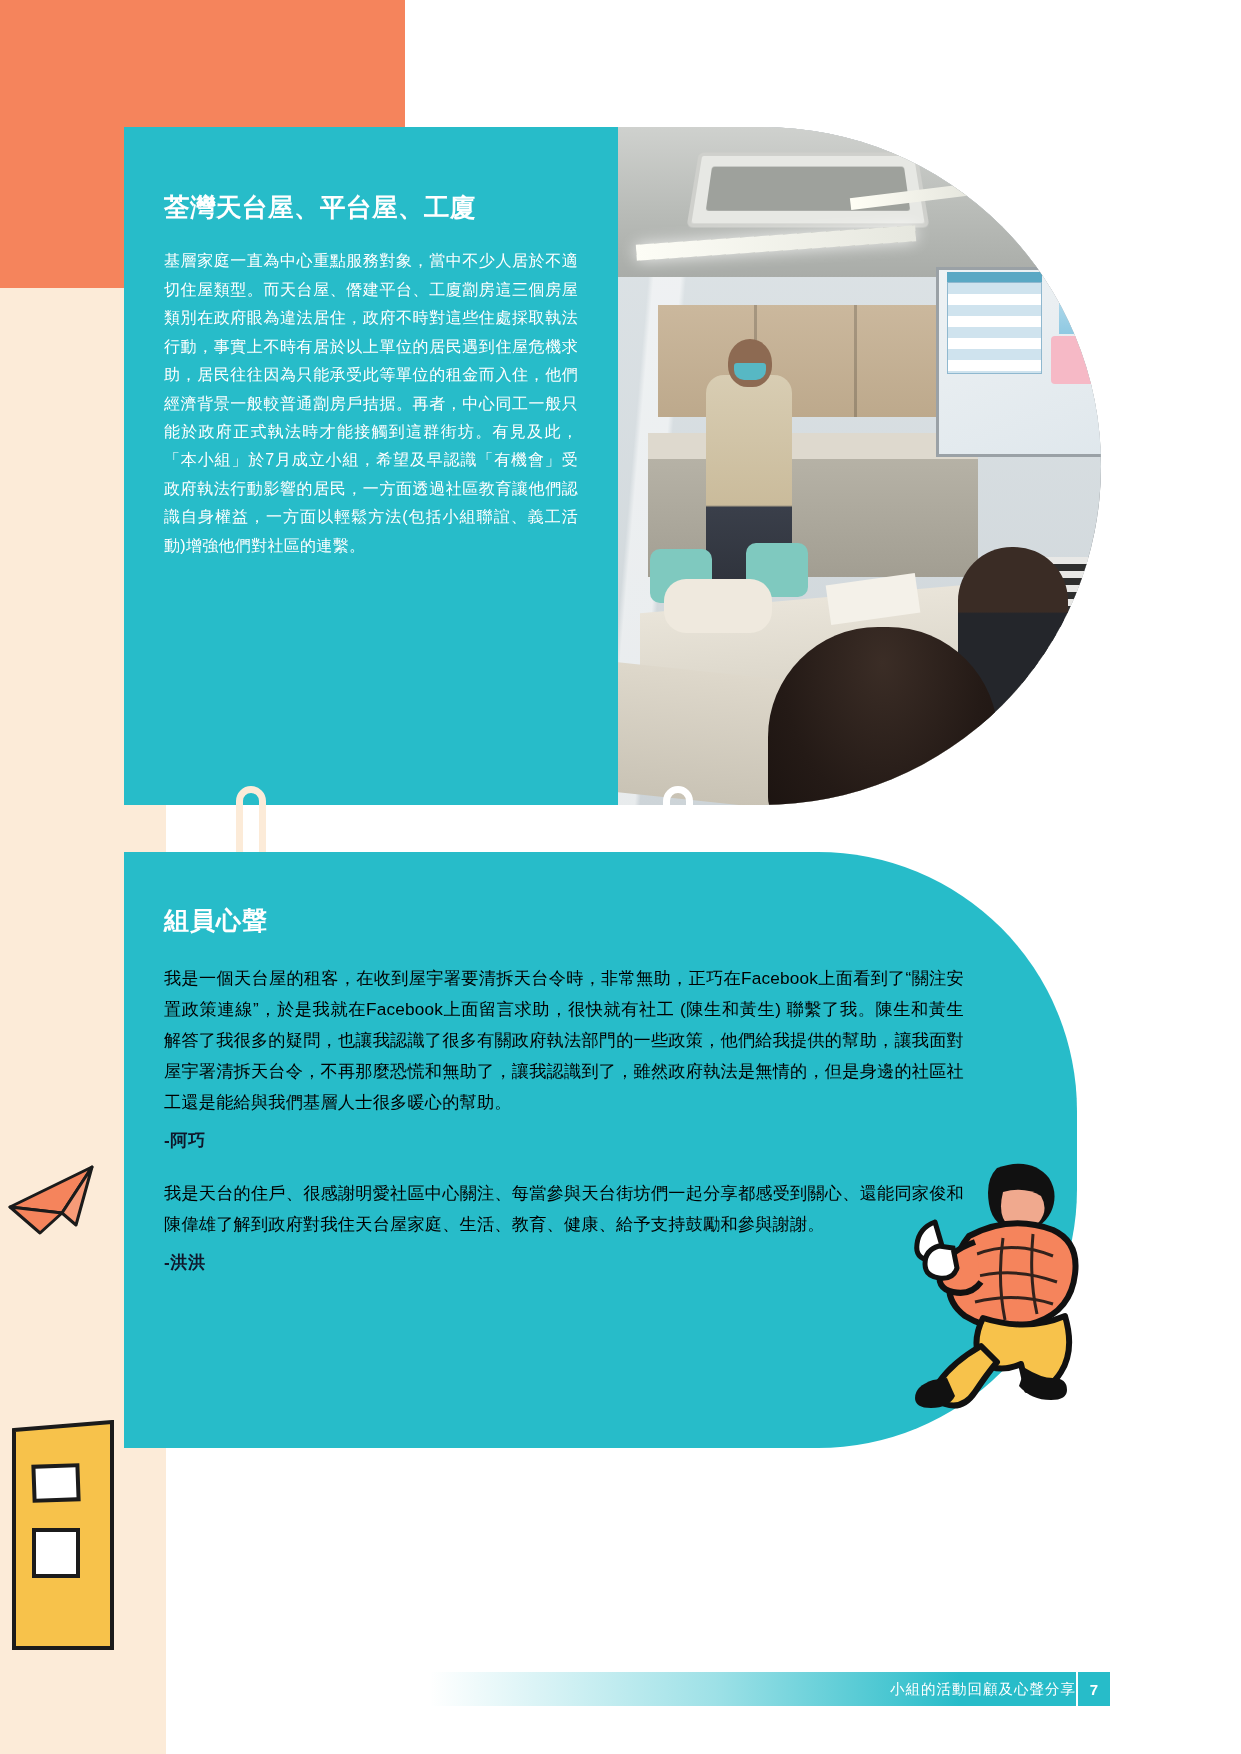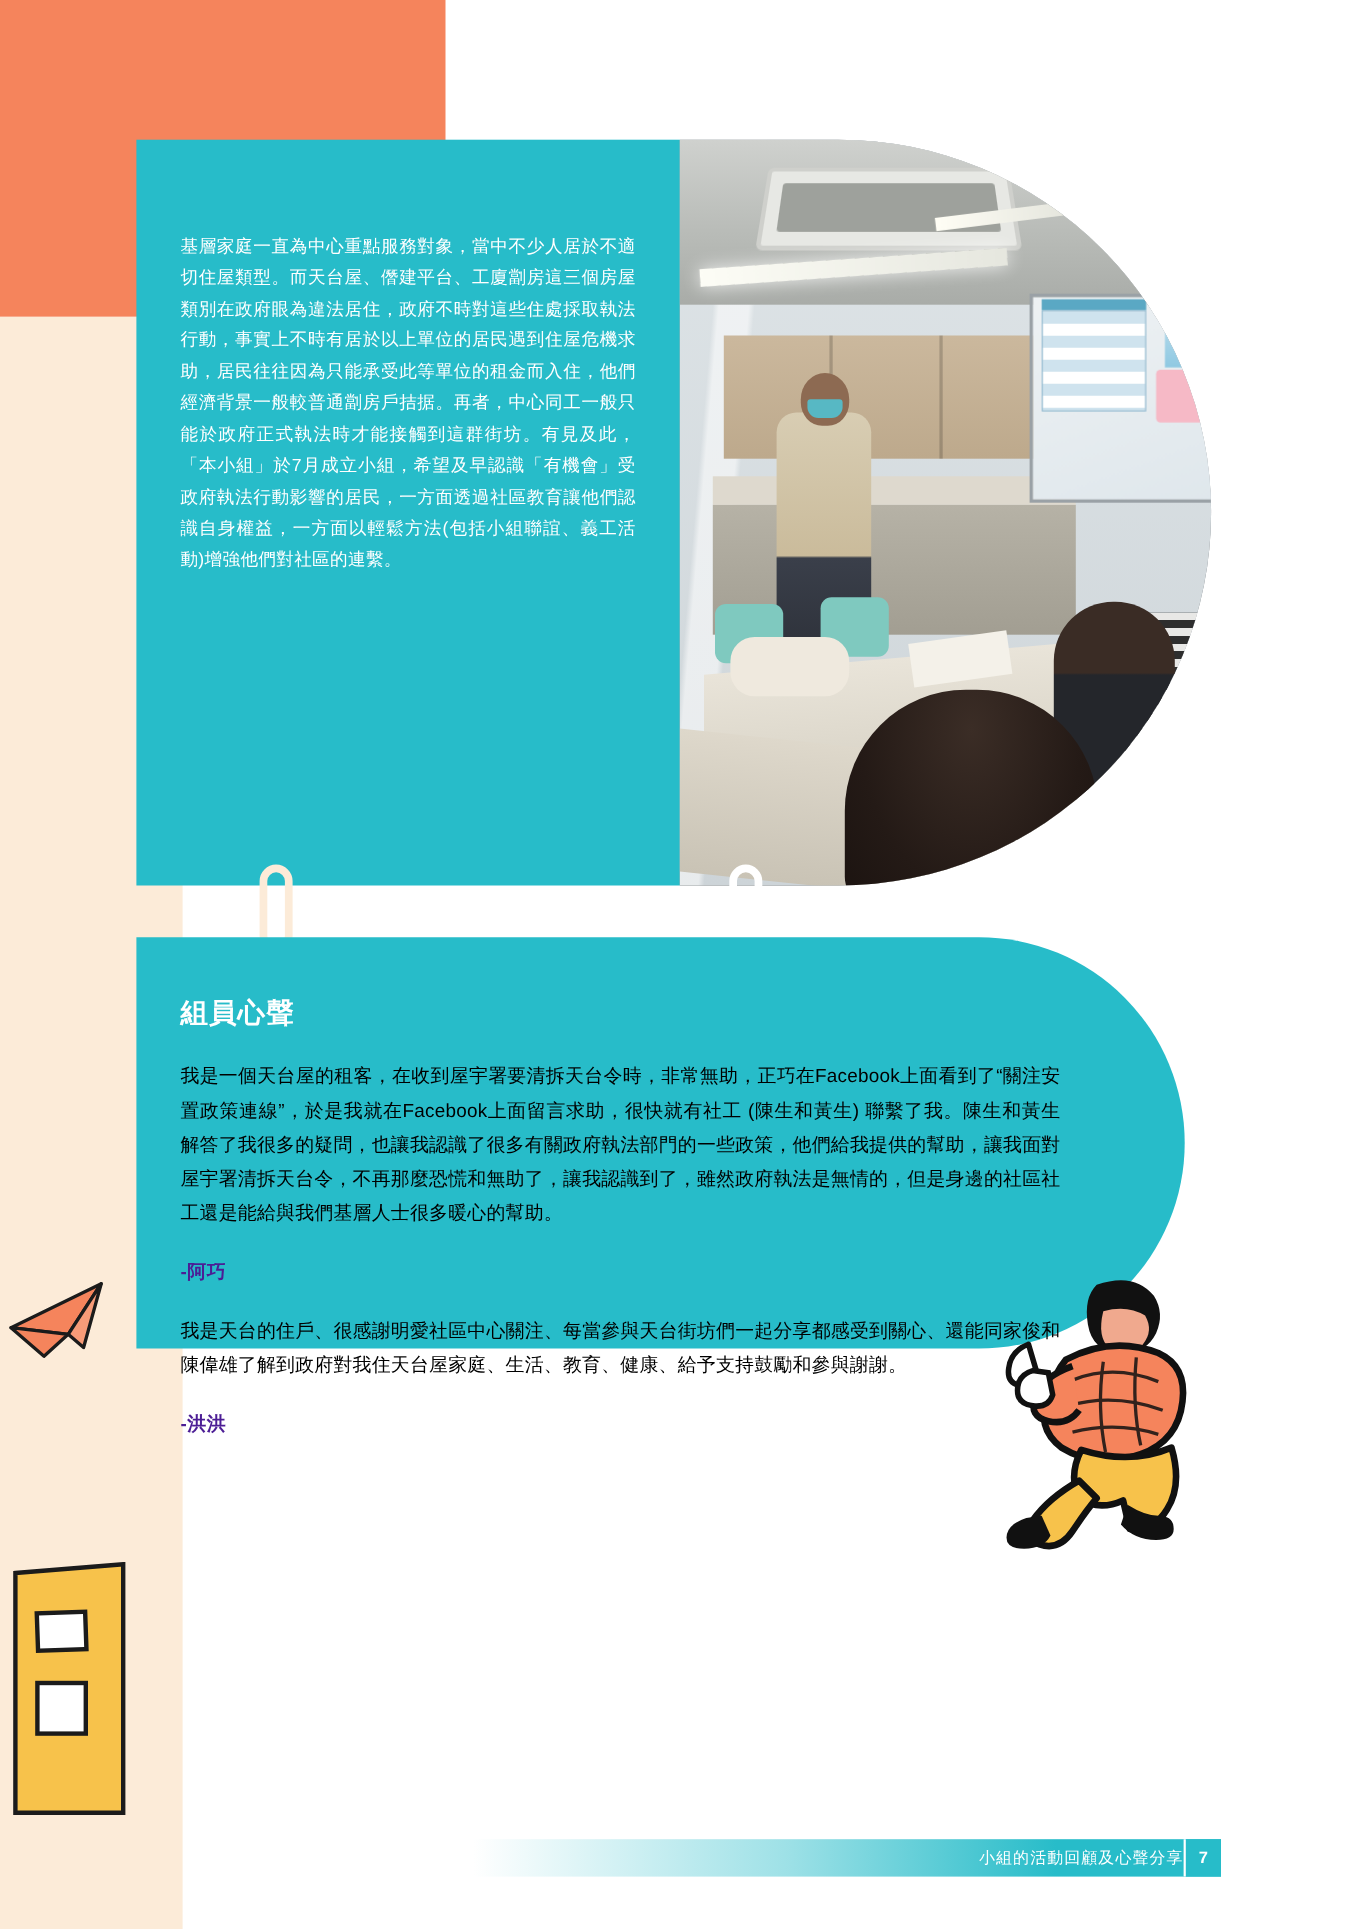--- a/index.html
+++ b/index.html
@@ -244,21 +244,21 @@
     border: 7px solid #fcebd8;
     background: transparent;
   }
   .pill-1 { left: 236px; top: 786px; }
   .pill-2 { left: 663px; top: 786px; border-color: #ffffff; }
 
   
   .card-bottom {
     position: absolute;
     left: 124px; top: 852px;
-    width: 953px; height: 374px;
+    width: 953px; height: 596px;
     background: #27bcc9;
     border-radius: 0 259px 259px 0;
   }
   .card-bottom-inner {
     position: absolute;
     left: 40px; top: 52px;
     width: 800px;
   }
   .section-title {
     color: #ffffff;
@@ -268,24 +268,24 @@
     margin-bottom: 26px;
   }
   .quote-body {
     color: #000000;
     font-size: 17.2px;
     line-height: 1.80;
     letter-spacing: 0.2px;
     text-align: justify;
   }
   .quote-author {
-    color: #4c1d95;
+    color: #0f172a;
     font-size: 17.2px;
     font-weight: bold;
-    margin-top: 26px;
+    margin-top: 10px;
     letter-spacing: 0.5px;
   }
   .quote-block + .quote-block { margin-top: 26px; }
 
   
   .runner { position: absolute; left: 905px; top: 1150px; width: 240px; height: 260px; }
 
   
   .footer {
     position: absolute;
@@ -326,20 +326,21 @@
 
   <svg class="yellow-box" viewBox="0 0 108 230">
     <path d="M6 10 L104 2 L104 228 L6 228 Z" fill="#f7c24b" stroke="#1b1b1b" stroke-width="4"></path>
     <rect x="26" y="46" width="44" height="34" fill="#ffffff" stroke="#1b1b1b" stroke-width="4" transform="rotate(-2 48 63)"></rect>
     <rect x="26" y="110" width="44" height="46" fill="#ffffff" stroke="#1b1b1b" stroke-width="4"></rect>
   </svg>
 
   <div class="card-top">
     <div class="card-top-inner">
       <div class="card-title">
+        <div>荃灣天台屋、平台屋、工廈</div>
       </div>
       <div class="card-body">基層家庭一直為中心重點服務對象，當中不少人居於不適切住屋類型。而天台屋、僭建平台、工廈劏房這三個房屋類別在政府眼為違法居住，政府不時對這些住處採取執法行動，事實上不時有居於以上單位的居民遇到住屋危機求助，居民往往因為只能承受此等單位的租金而入住，他們經濟背景一般較普通劏房戶拮据。再者，中心同工一般只能於政府正式執法時才能接觸到這群街坊。有見及此，「本小組」於7月成立小組，希望及早認識「有機會」受政府執法行動影響的居民，一方面透過社區教育讓他們認識自身權益，一方面以輕鬆方法(包括小組聯誼、義工活動)增強他們對社區的連繫。</div>
     </div>
   </div>
 
   <div class="photo-wrap">
     <div class="photo">
       <div class="ph-backwall"></div>
       <div class="ph-ceiling"></div>
       <div class="ph-vent"></div>

